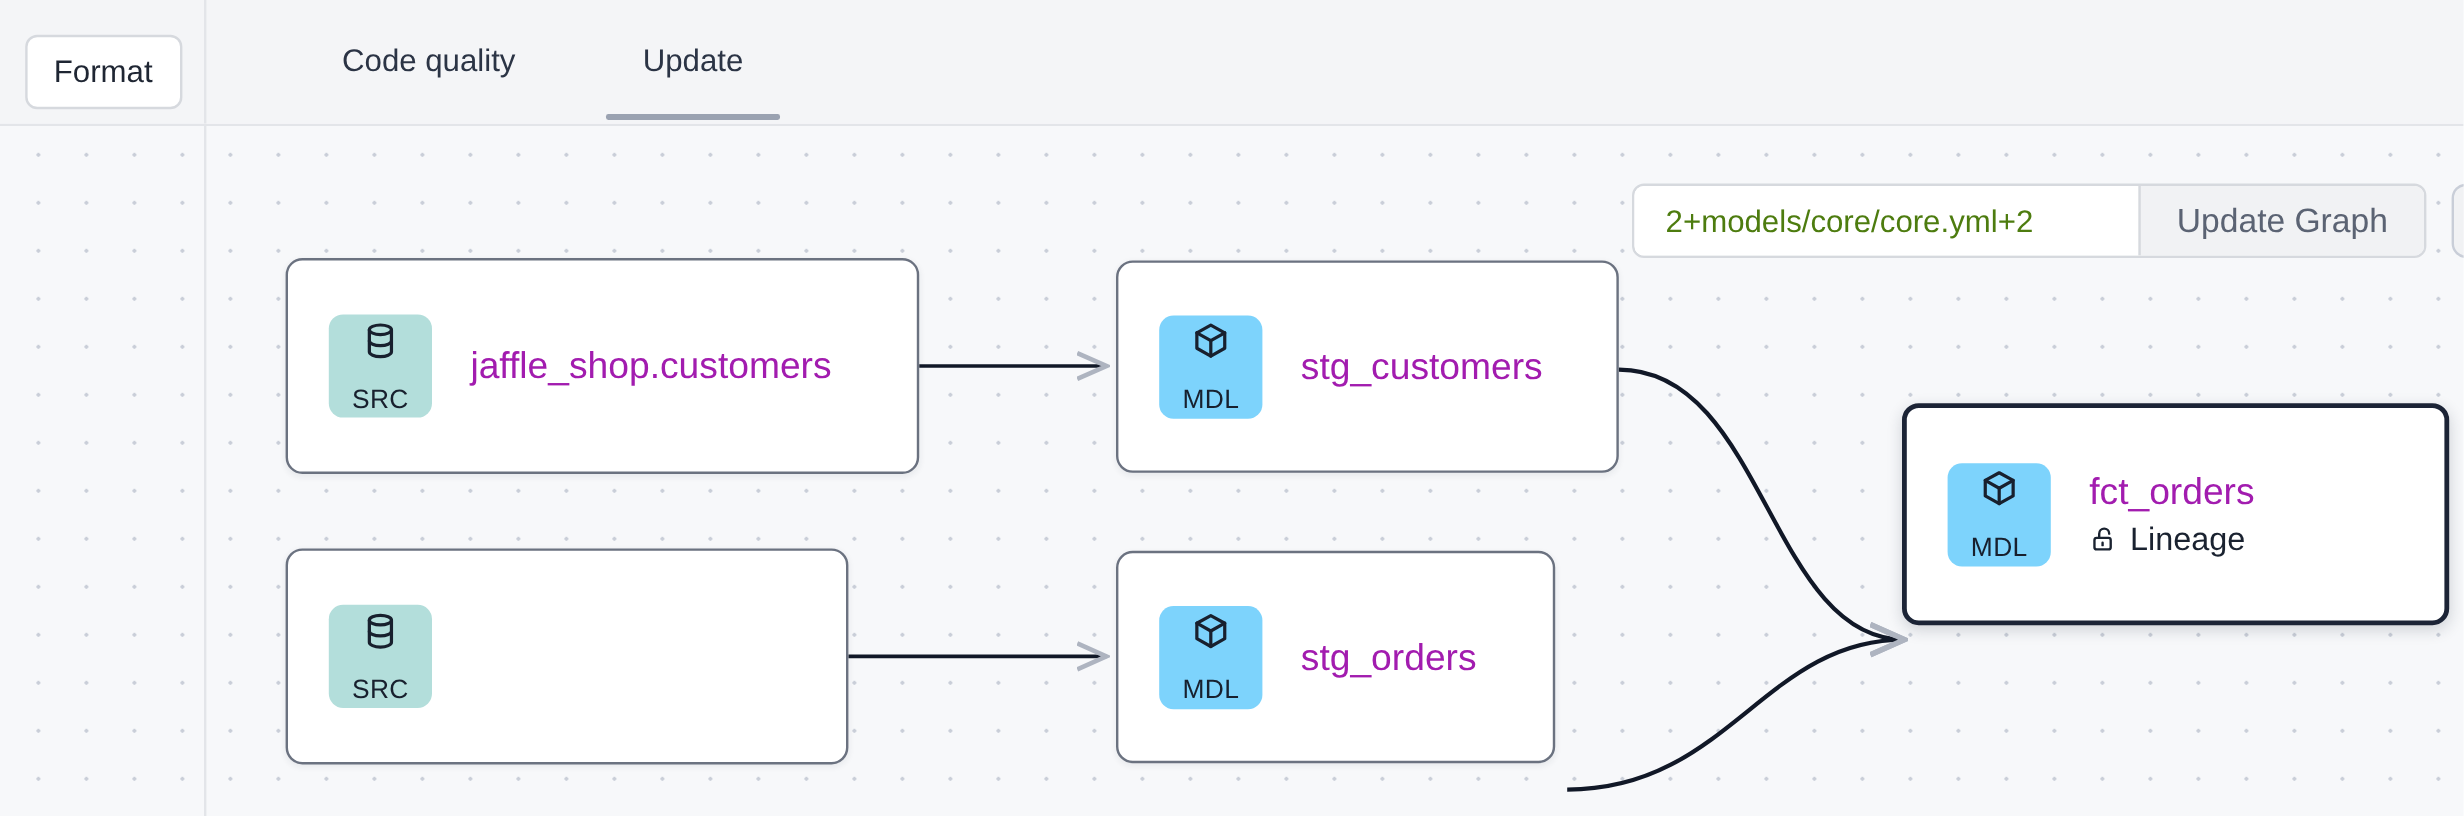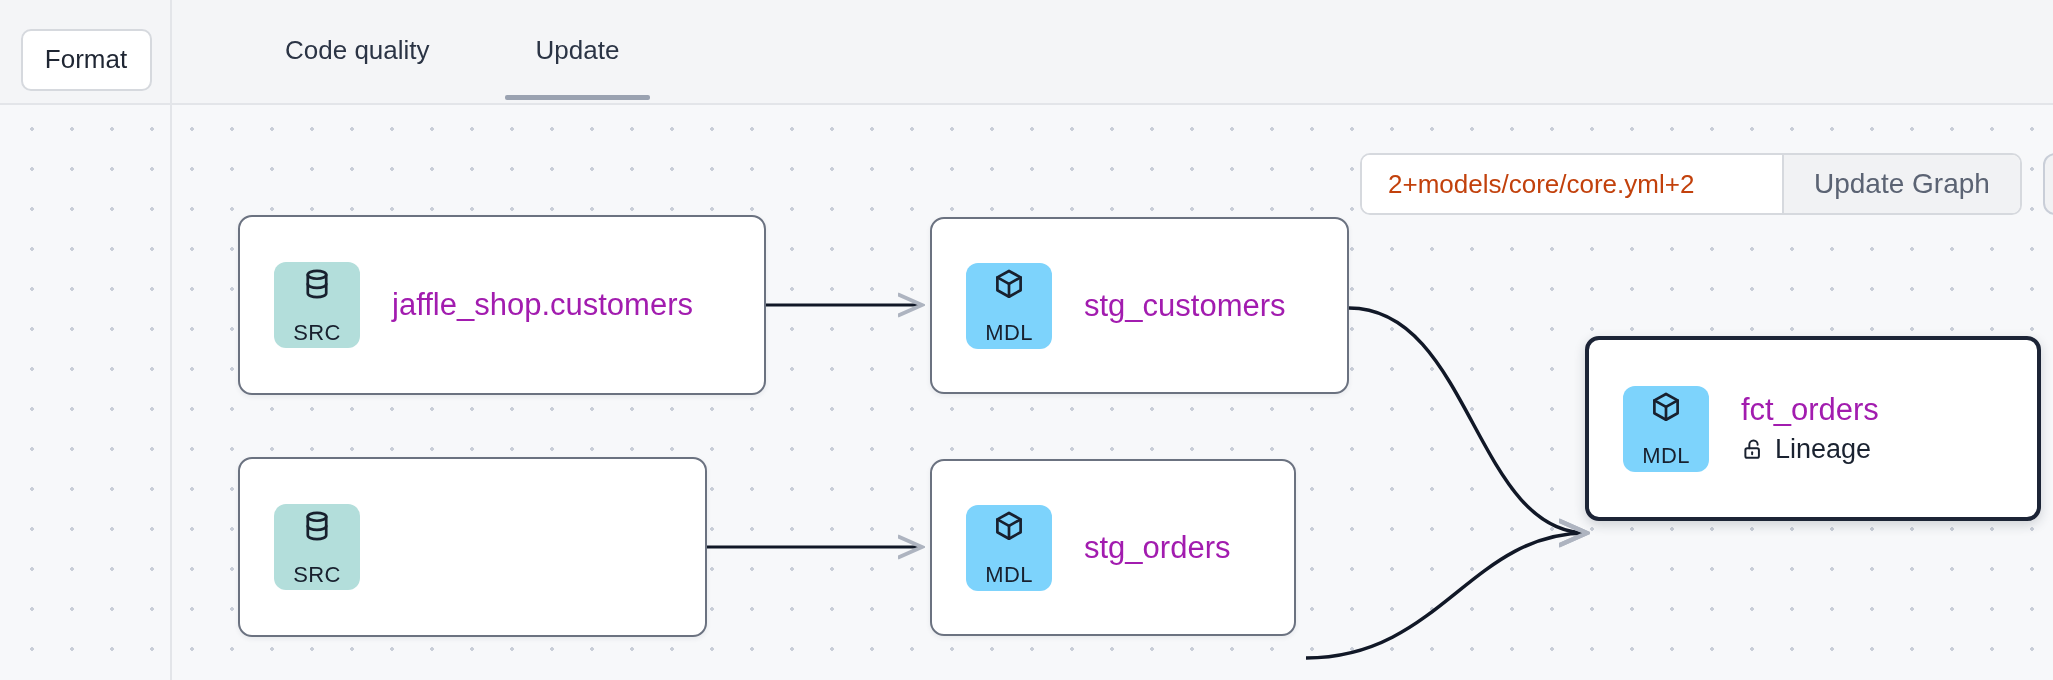--- a/index.html
+++ b/index.html
@@ -175,21 +175,21 @@
     overflow: hidden;
     background: #ffffff;
     height: 62px;
   }
   .selector-input {
     border: none;
     outline: none;
     background: #ffffff;
     font-family: inherit;
     font-size: 26px;
-    color: #c2410c;
+    color: #4d7c0f;
     padding: 0 26px;
     width: 420px;
     height: 100%;
   }
   .update-btn {
     border: none;
     border-left: 2px solid #d6d9de;
     background: #f1f2f4;
     font-family: inherit;
     font-size: 28px;

